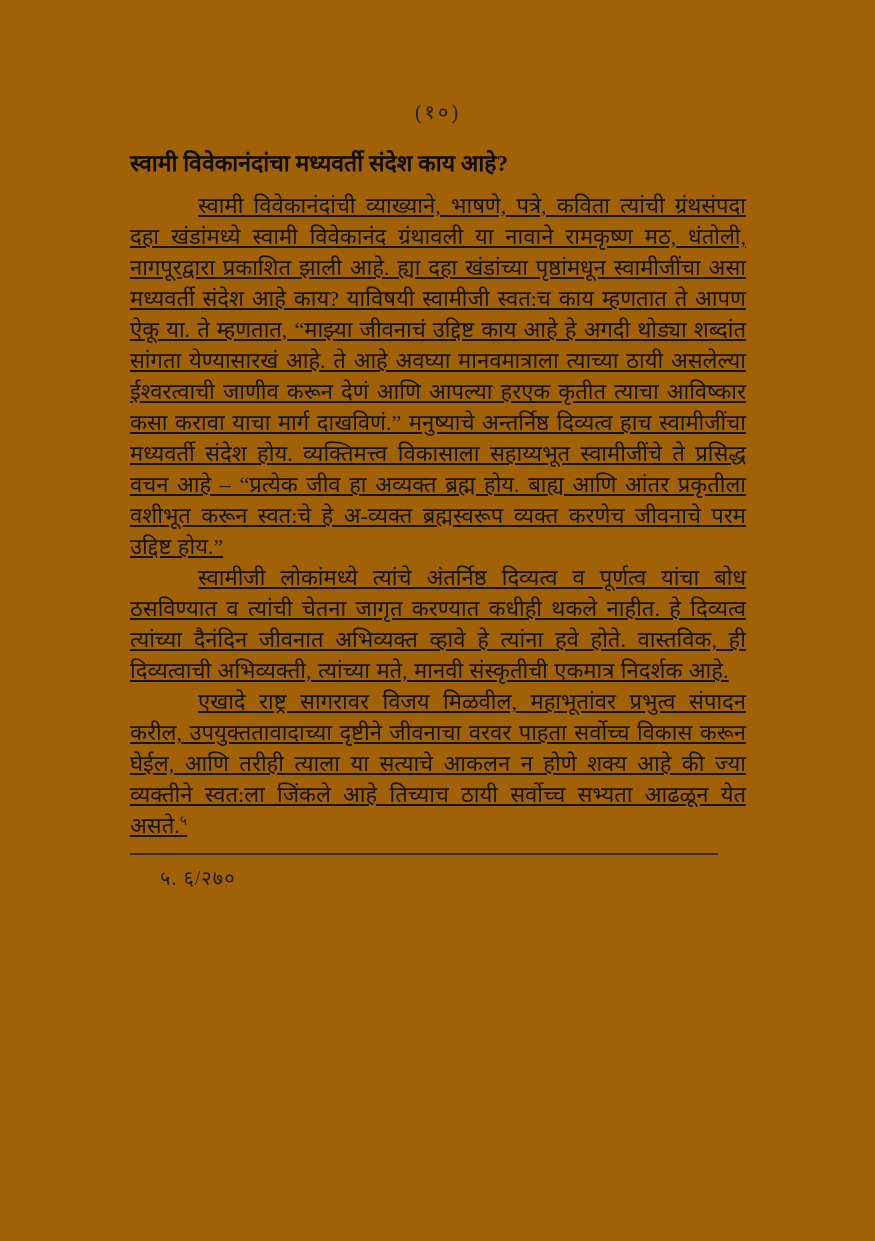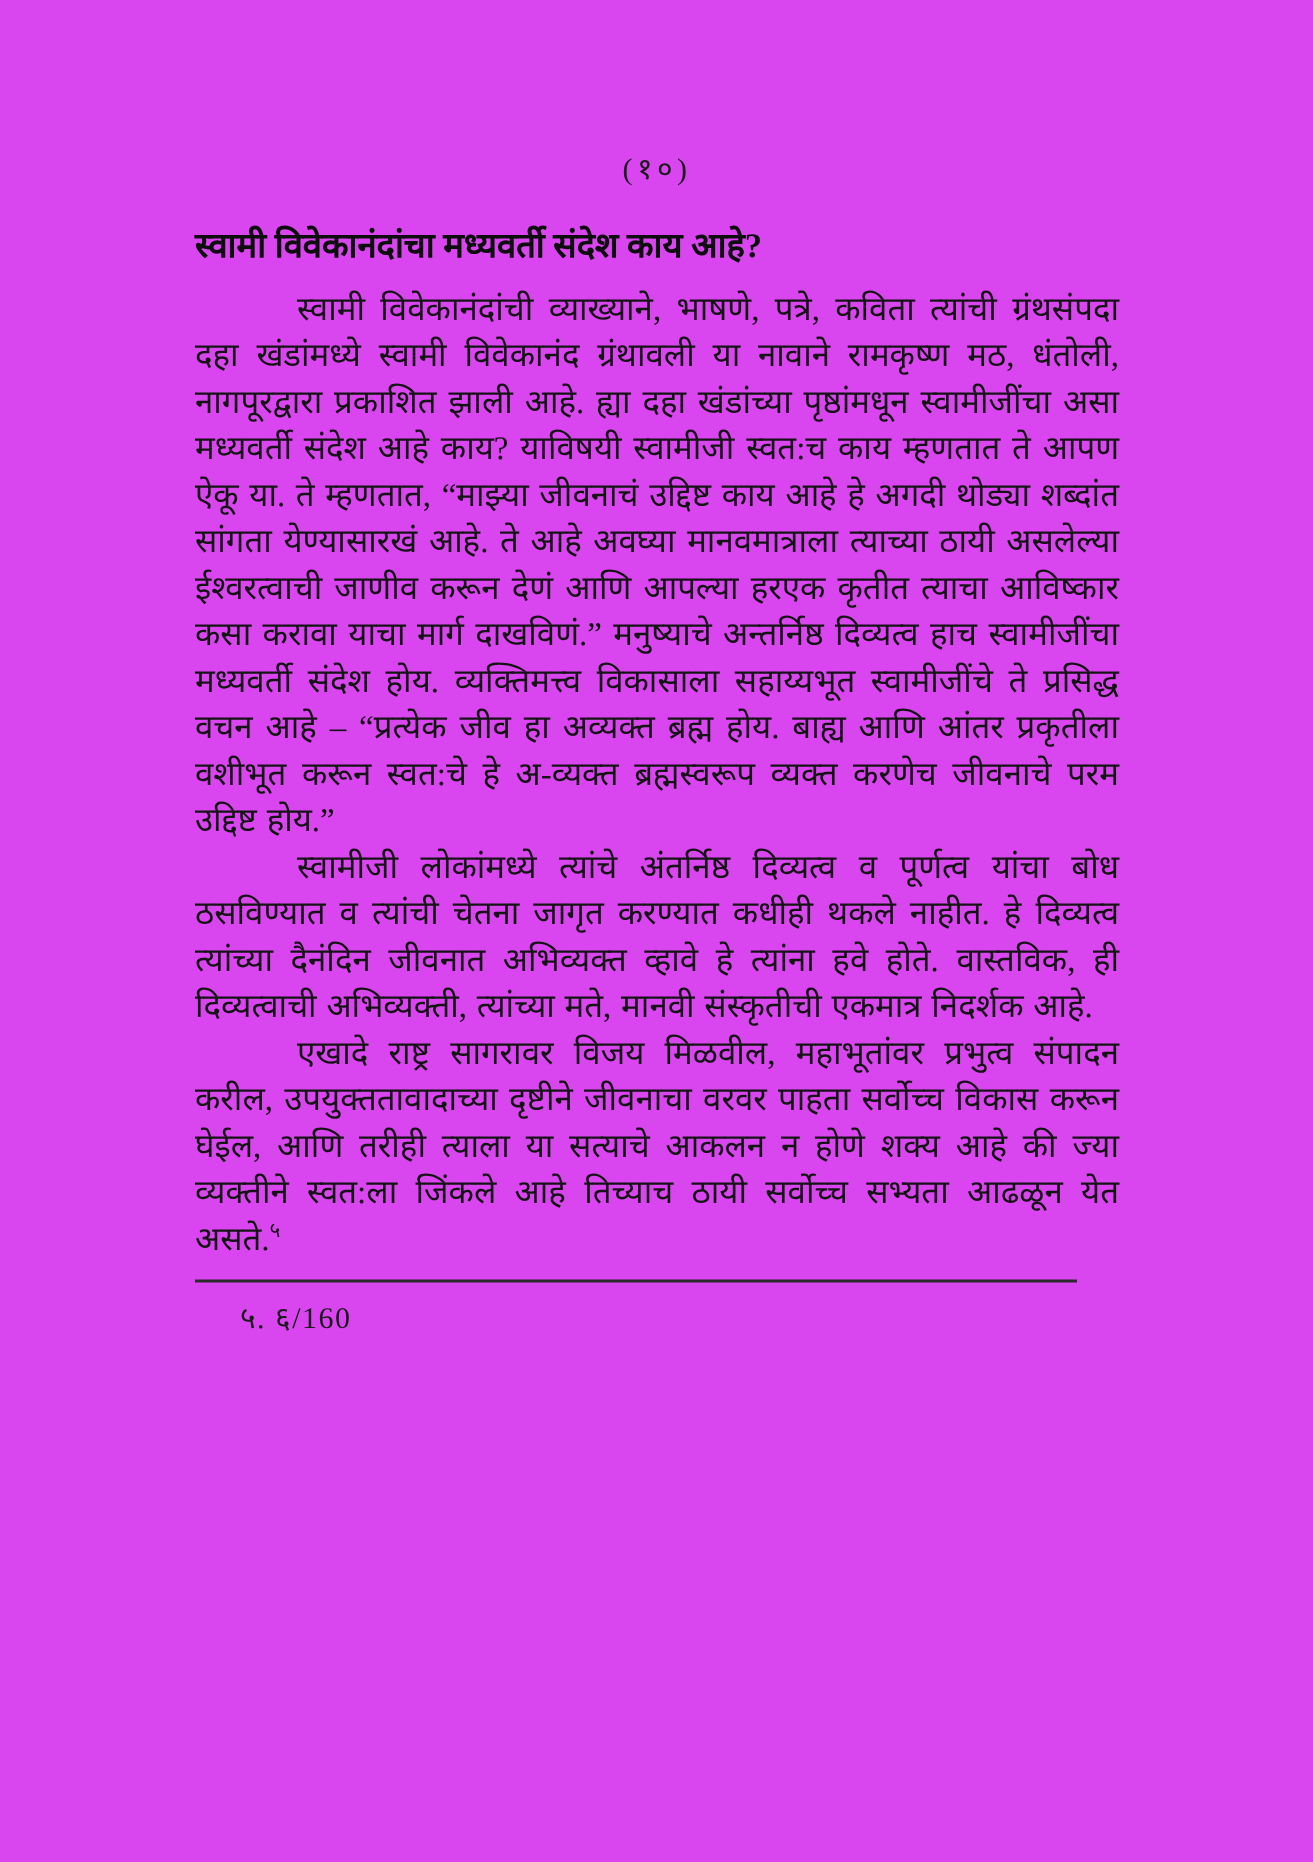--- a/index.html
+++ b/index.html
@@ -7,21 +7,21 @@
     width: 875px;
     height: 1241px;
     background: #ffffff;
     font-family: "Liberation Serif", "DejaVu Serif", serif;
     color: #141414;
   }
   .page {
     position: relative;
     width: 875px;
     height: 1241px;
-    background: #d946ef;
+    background: #a16207;
     overflow: hidden;
   }
   .content {
     position: absolute;
     left: 130px;
     top: 98px;
     width: 616px;
   }
   .page-number {
     text-align: center;
@@ -32,20 +32,21 @@
   }
   .para {
     font-size: 22px;
     line-height: 31px;
     text-align: justify;
     color: #141414;
     word-spacing: 1px;
   }
   .para.indent {
     text-indent: 68px;
+    text-decoration: underline;
   }
   .heading {
     font-size: 23px;
     line-height: 30px;
     font-weight: bold;
     color: #0d0d0d;
     margin-top: 21px;
     margin-bottom: 11px;
   }
   sup.fn-marker {
@@ -79,16 +80,16 @@
     <div class="heading">स्वामी विवेकानंदांचा मध्यवर्ती संदेश काय आहे?</div>
 
     <p class="para indent"><span>स्वामी विवेकानंदांची व्याख्याने, भाषणे, पत्रे, कविता त्यांची ग्रंथसंपदा दहा खंडांमध्ये स्वामी विवेकानंद ग्रंथावली या नावाने रामकृष्ण मठ, धंतोली, नागपूरद्वारा प्रकाशित झाली आहे. ह्या दहा खंडांच्या पृष्ठांमधून स्वामीजींचा असा मध्यवर्ती संदेश आहे काय? याविषयी स्वामीजी स्वत:च काय म्हणतात ते आपण ऐकू या. ते म्हणतात, “माझ्या जीवनाचं उद्दिष्ट काय आहे हे अगदी थोड्या शब्दांत सांगता येण्यासारखं आहे. ते आहे अवघ्या मानवमात्राला त्याच्या ठायी असलेल्या ईश्वरत्वाची जाणीव करून देणं आणि आपल्या हरएक कृतीत त्याचा आविष्कार कसा करावा याचा मार्ग दाखविणं.” मनुष्याचे अन्तर्निष्ठ दिव्यत्व हाच स्वामीजींचा मध्यवर्ती संदेश होय. व्यक्तिमत्त्व विकासाला सहाय्यभूत स्वामीजींचे ते प्रसिद्ध वचन आहे – “प्रत्येक जीव हा अव्यक्त ब्रह्म होय. बाह्य आणि आंतर प्रकृतीला वशीभूत करून स्वत:चे हे अ-व्यक्त ब्रह्मस्वरूप व्यक्त करणेच जीवनाचे परम उद्दिष्ट होय.”</span></p>
 
     <p class="para indent"><span>स्वामीजी लोकांमध्ये त्यांचे अंतर्निष्ठ दिव्यत्व व पूर्णत्व यांचा बोध ठसविण्यात व त्यांची चेतना जागृत करण्यात कधीही थकले नाहीत. हे दिव्यत्व त्यांच्या दैनंदिन जीवनात अभिव्यक्त व्हावे हे त्यांना हवे होते. वास्तविक, ही दिव्यत्वाची अभिव्यक्ती, त्यांच्या मते, मानवी संस्कृतीची एकमात्र निदर्शक आहे.</span></p>
 
     <p class="para indent"><span>एखादे राष्ट्र सागरावर विजय मिळवील, महाभूतांवर प्रभुत्व संपादन करील, उपयुक्ततावादाच्या दृष्टीने जीवनाचा वरवर पाहता सर्वोच्च विकास करून घेईल, आणि तरीही त्याला या सत्याचे आकलन न होणे शक्य आहे की ज्या व्यक्तीने स्वत:ला जिंकले आहे तिच्याच ठायी सर्वोच्च सभ्यता आढळून येत असते.</span><sup class="fn-marker">५</sup></p>
 
     <div class="footnote-rule"></div>
 
-    <div class="footnote-text">५. ६/160</div>
+    <div class="footnote-text">५. ६/२७०</div>
 
   </div>
 </div>
 
 </body></html>

